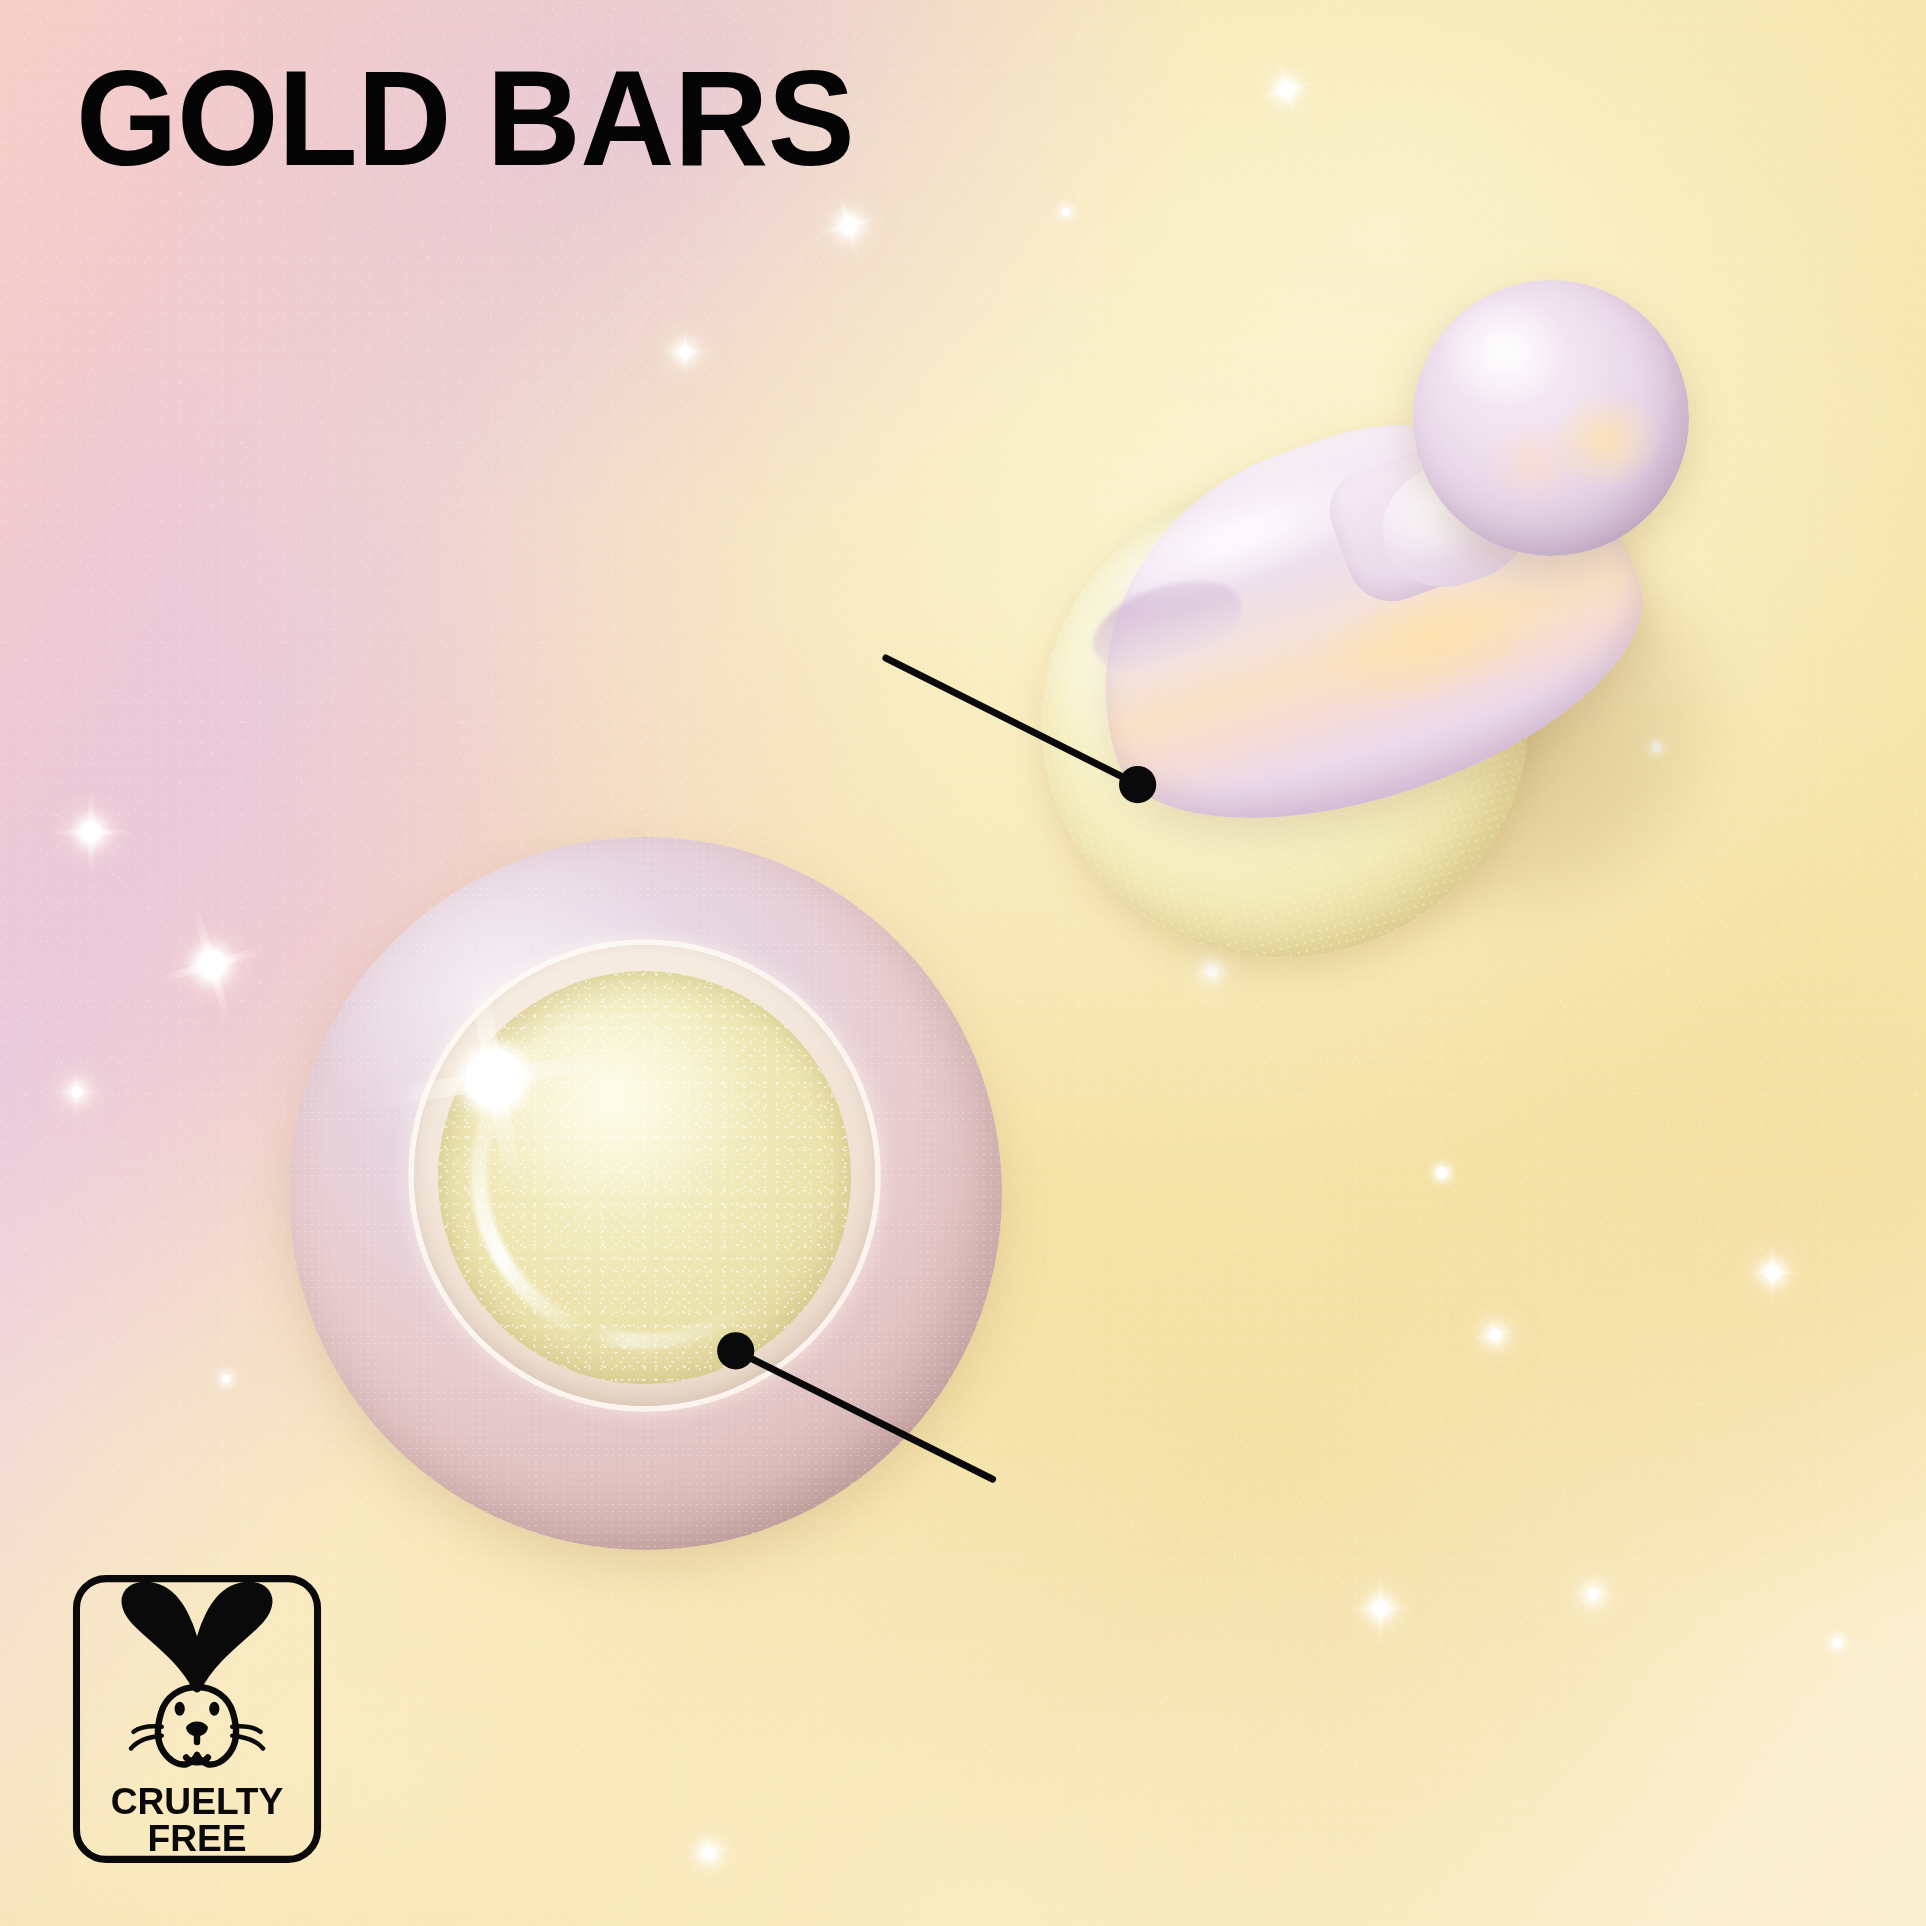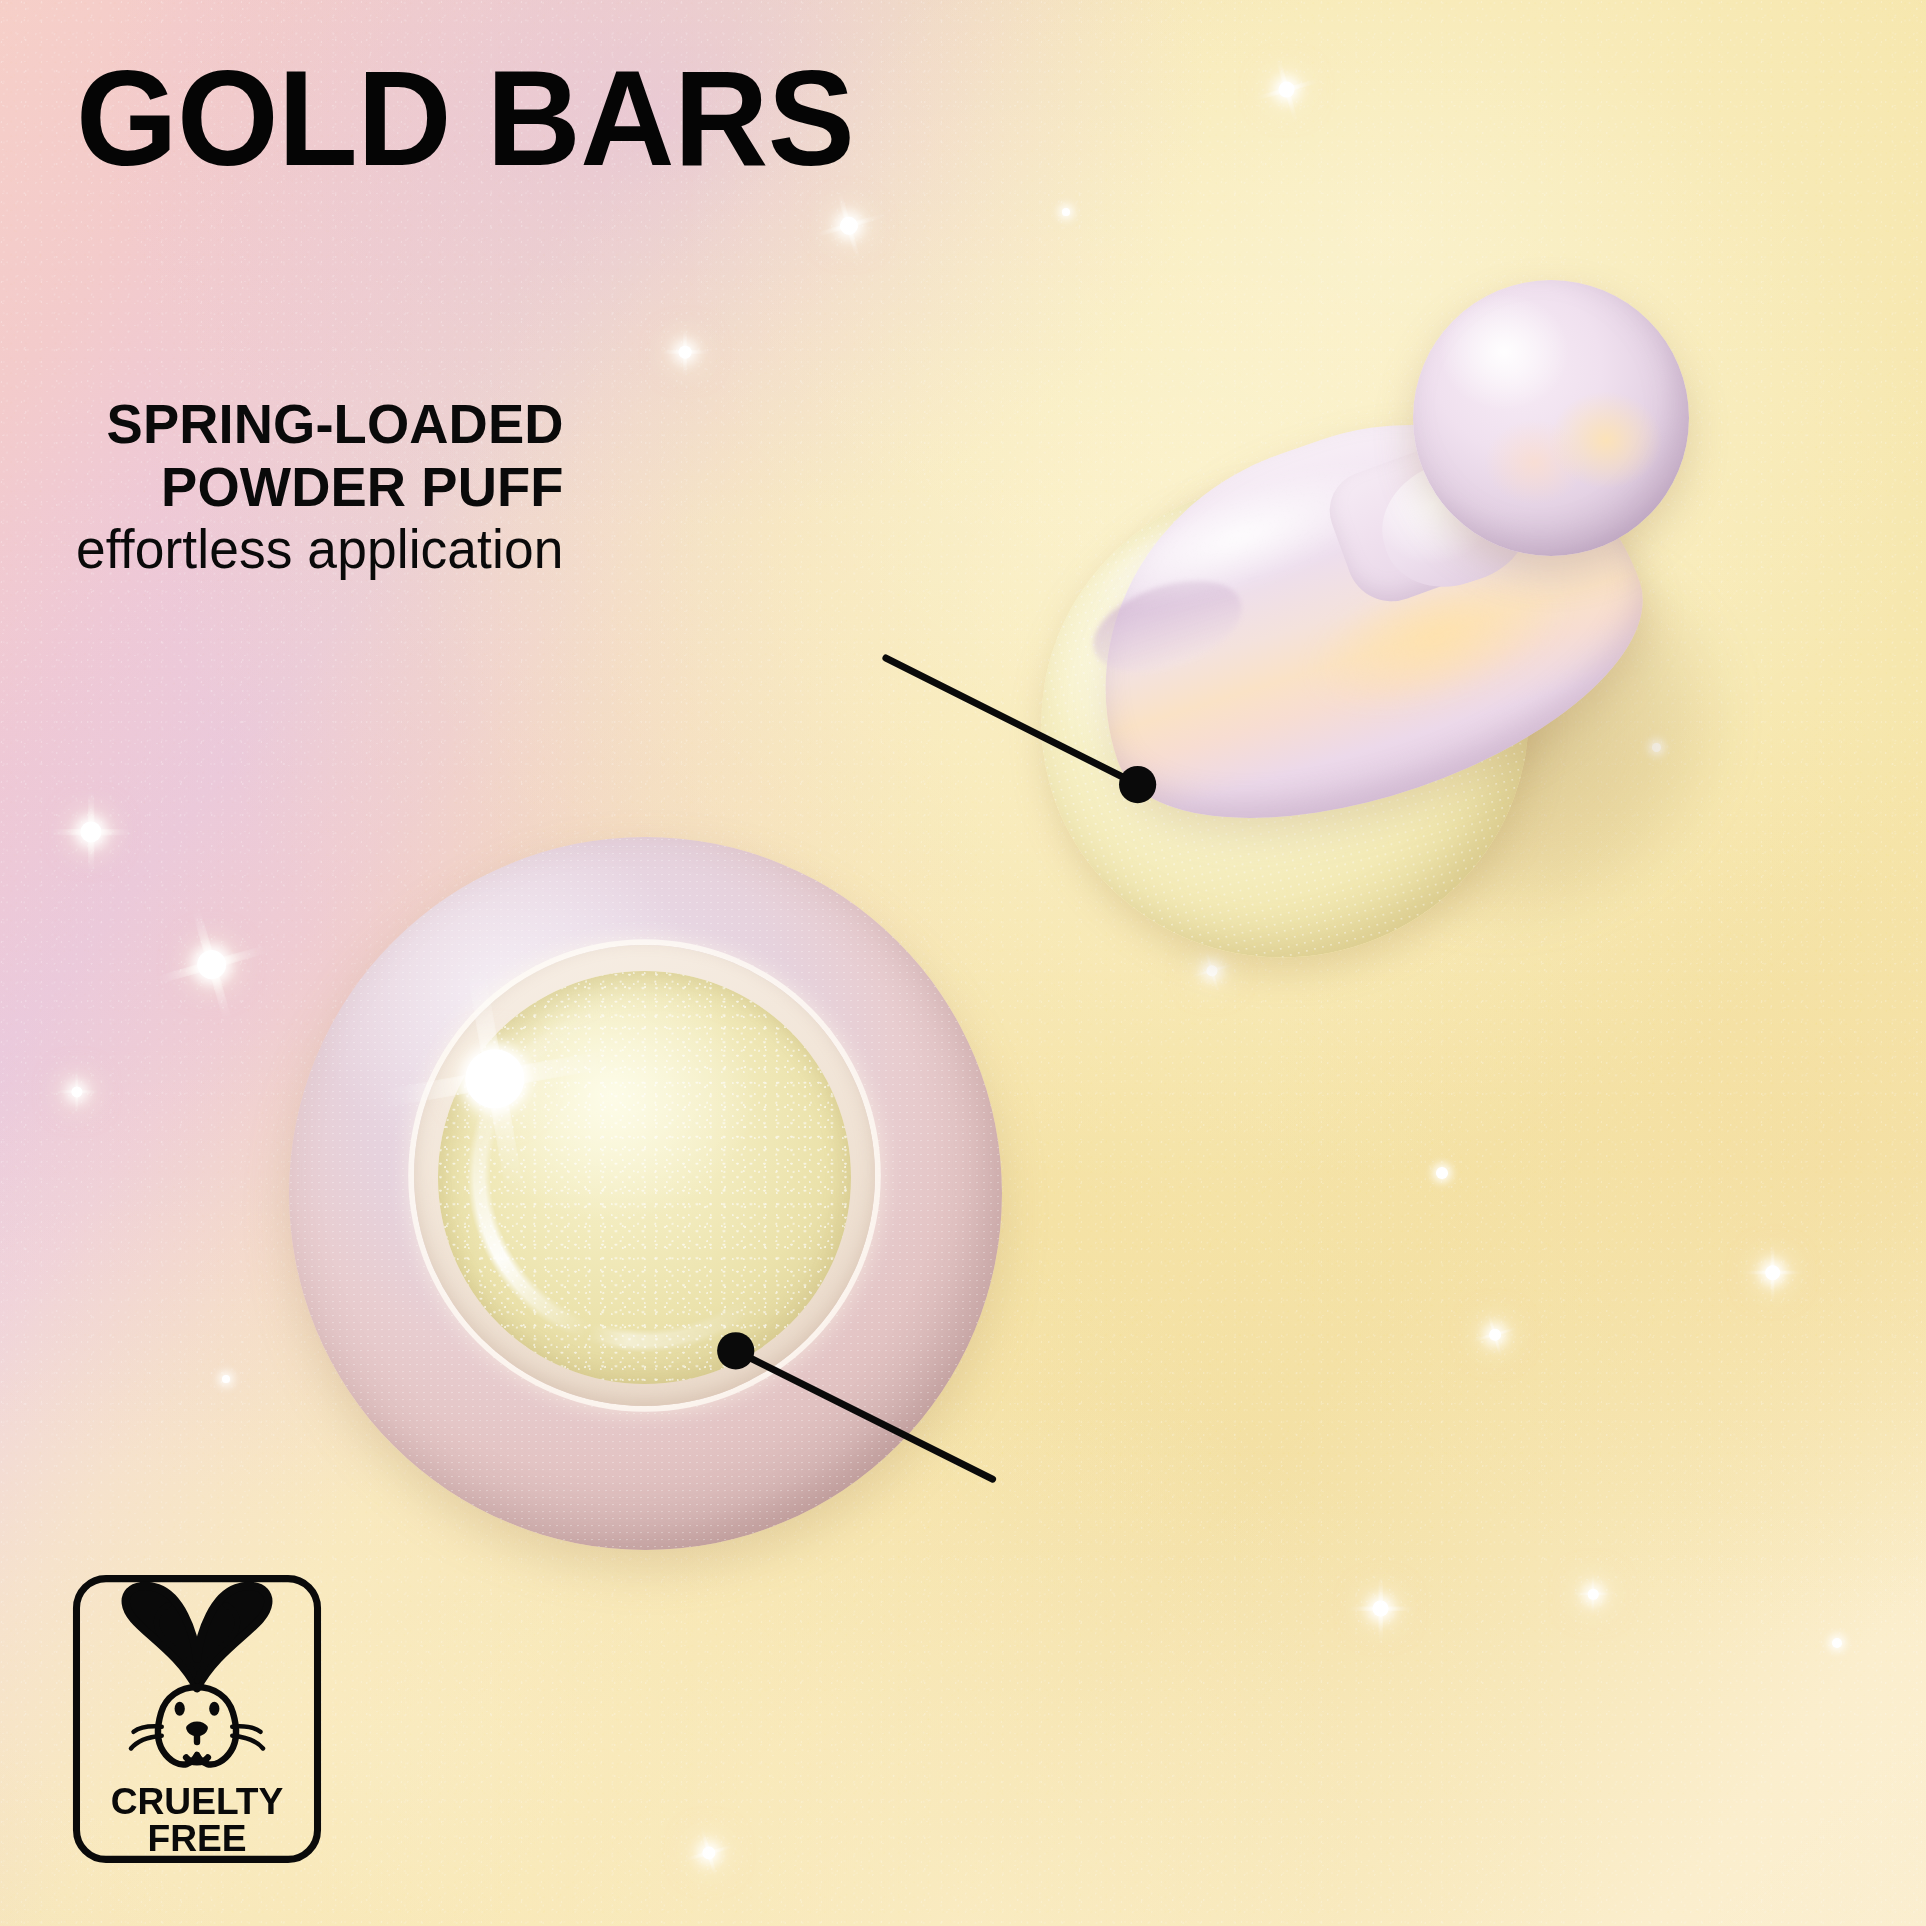--- a/index.html
+++ b/index.html
@@ -359,25 +359,20 @@
     <line id="ld1" stroke="#0a0a0a" stroke-width="11" stroke-linecap="round" x1="1380" y1="1025" x2="1772" y2="1222"></line>
     <circle id="ld1d" r="29" fill="#0a0a0a" cx="1772" cy="1222"></circle>
   </svg>
   <svg class="leader" width="1926" height="1926" style="left:0;top:0;" viewBox="0 0 3000 3000">
     <line id="ld2" stroke="#0a0a0a" stroke-width="11" stroke-linecap="round" x1="1146" y1="2104" x2="1546" y2="2304"></line>
     <circle id="ld2d" r="29" fill="#0a0a0a" cx="1146" cy="2104"></circle>
   </svg>
 
   <div class="headline">GOLD BARS</div>
 
-  <div class="blk" id="block-puff">
-    <span class="bold">SPRING-LOADED</span>
-    <span class="bold">POWDER PUFF</span>
-    <span class="light">effortless application</span>
-  </div>
 
 
   <div id="badge">
     <svg viewBox="0 0 390 452" width="250" height="290">
       <rect x="7" y="7" width="376" height="438" rx="46" ry="46" fill="none" stroke="#0a0a0a" stroke-width="11"></rect>
 
       <g>
         <path d="M195 178
                  C 168 126, 118 96, 96 70
                  C 66 34, 96 8, 134 22

